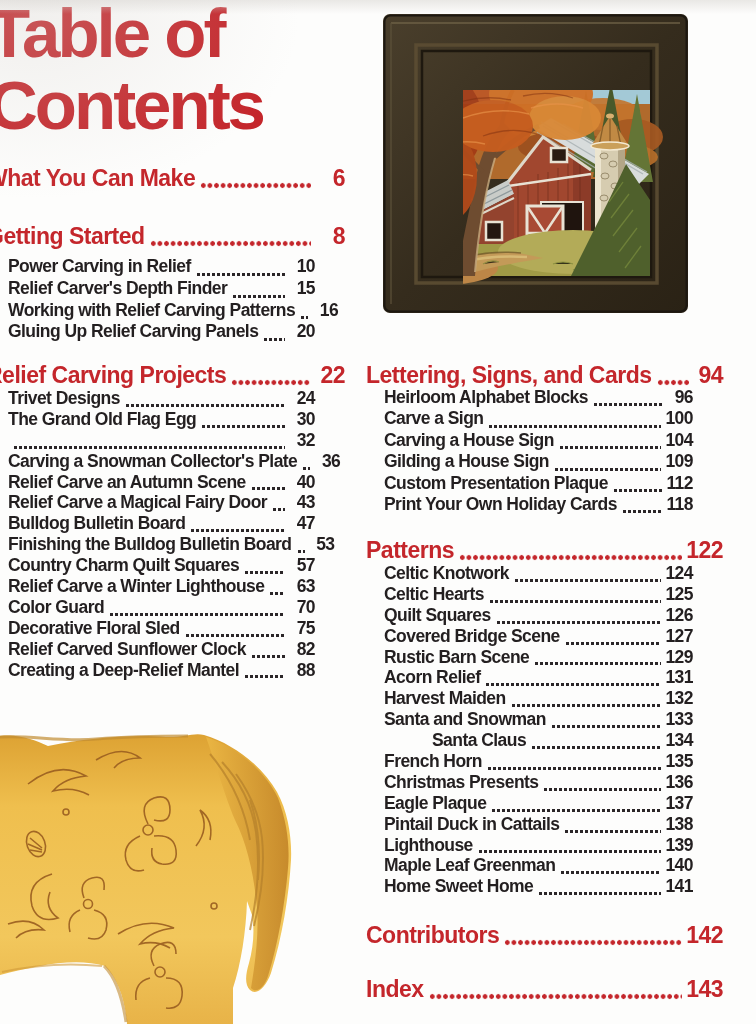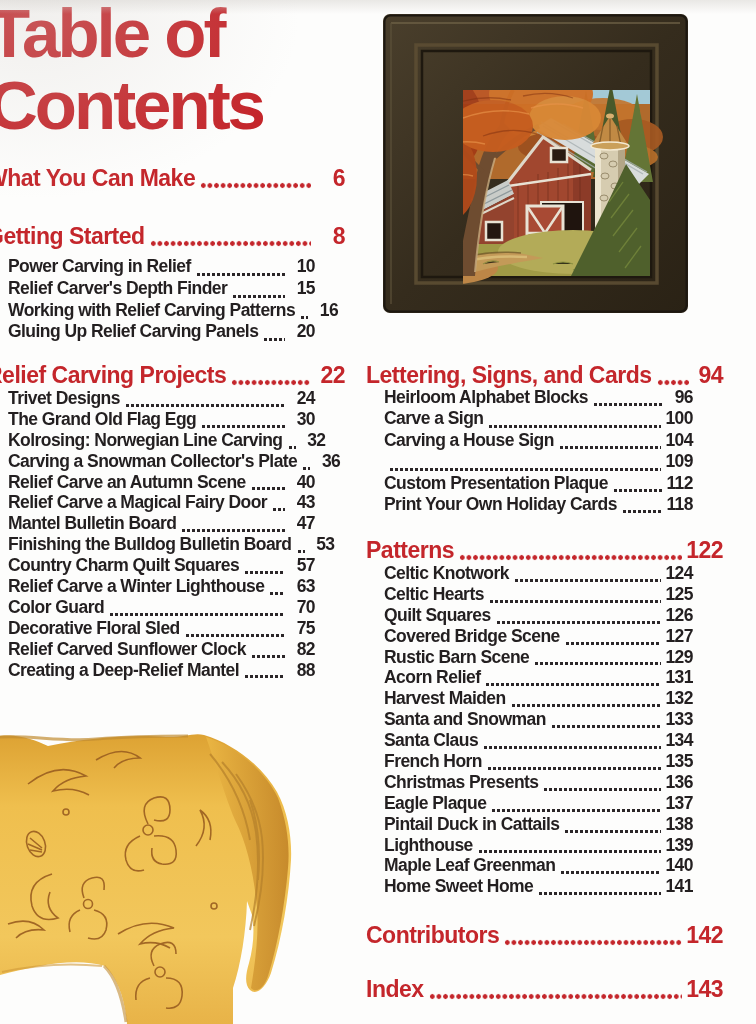--- a/index.html
+++ b/index.html
@@ -103,41 +103,40 @@
           <span>Trivet Designs</span>
           <span class="leader"></span>
           <span class="num">24</span>
         </div>
         <div class="row item" style="height: 20.9px;">
           <span>The Grand Old Flag Egg</span>
           <span class="leader"></span>
           <span class="num">30</span>
         </div>
         <div class="row item" style="height: 20.9px;">
-          <span>Kolrosing: Norwegian Line Carving</span>
           <span class="leader"></span>
           <span class="num">32</span>
         </div>
         <div class="row item" style="height: 20.9px;">
           <span>Carving a Snowman Collector's Plate</span>
           <span class="leader"></span>
           <span class="num">36</span>
         </div>
         <div class="row item" style="height: 20.9px;">
           <span>Relief Carve an Autumn Scene</span>
           <span class="leader"></span>
           <span class="num">40</span>
         </div>
         <div class="row item" style="height: 20.9px;">
           <span>Relief Carve a Magical Fairy Door</span>
           <span class="leader"></span>
           <span class="num">43</span>
         </div>
         <div class="row item" style="height: 20.9px;">
-          <span>Mantel Bulletin Board</span>
+          <span>Bulldog Bulletin Board</span>
           <span class="leader"></span>
           <span class="num">47</span>
         </div>
         <div class="row item" style="height: 20.9px;">
           <span>Finishing the Bulldog Bulletin Board</span>
           <span class="leader"></span>
           <span class="num">53</span>
         </div>
         <div class="row item" style="height: 20.9px;">
           <span>Country Charm Quilt Squares</span>
@@ -187,20 +186,21 @@
           <span>Carve a Sign</span>
           <span class="leader"></span>
           <span class="num">100</span>
         </div>
         <div class="row item" style="height: 21.4px;">
           <span>Carving a House Sign</span>
           <span class="leader"></span>
           <span class="num">104</span>
         </div>
         <div class="row item" style="height: 21.4px;">
+          <span>Gilding a House Sign</span>
           <span class="leader"></span>
           <span class="num">109</span>
         </div>
         <div class="row item" style="height: 21.4px;">
           <span>Custom Presentation Plaque</span>
           <span class="leader"></span>
           <span class="num">112</span>
         </div>
         <div class="row item" style="height: 21.4px;">
           <span>Print Your Own Holiday Cards</span>
@@ -247,21 +247,21 @@
         <div class="row item" style="height: 20.9px;">
           <span>Harvest Maiden</span>
           <span class="leader"></span>
           <span class="num">132</span>
         </div>
         <div class="row item" style="height: 20.9px;">
           <span>Santa and Snowman</span>
           <span class="leader"></span>
           <span class="num">133</span>
         </div>
-        <div class="row item" style="height: 20.9px;">
+        <div class="row item" style="height: 20.9px; margin-left: 48px;">
           <span>Santa Claus</span>
           <span class="leader"></span>
           <span class="num">134</span>
         </div>
         <div class="row item" style="height: 20.9px;">
           <span>French Horn</span>
           <span class="leader"></span>
           <span class="num">135</span>
         </div>
         <div class="row item" style="height: 20.9px;">

